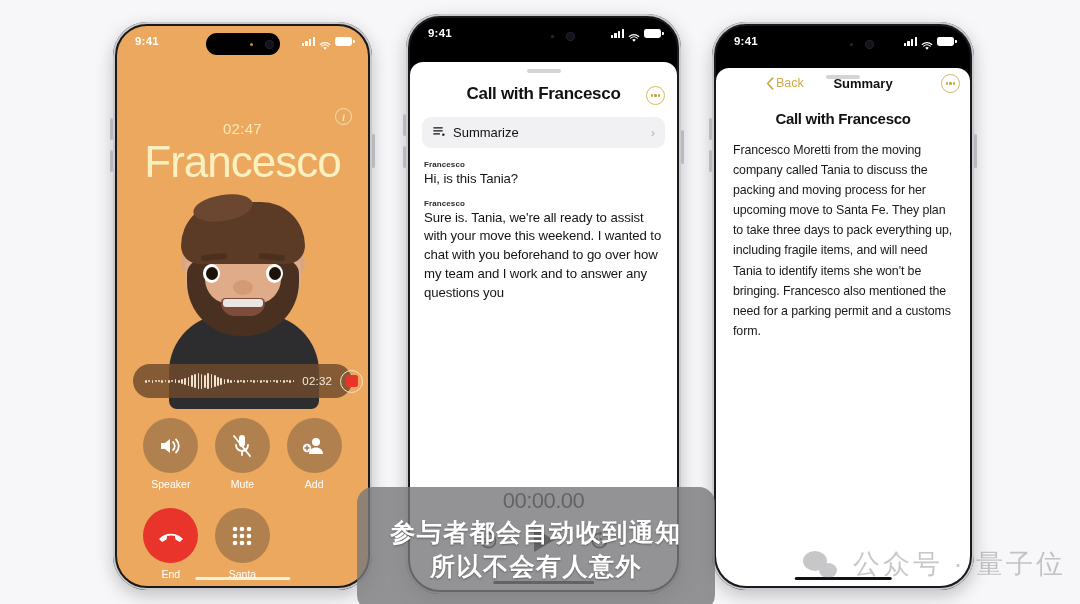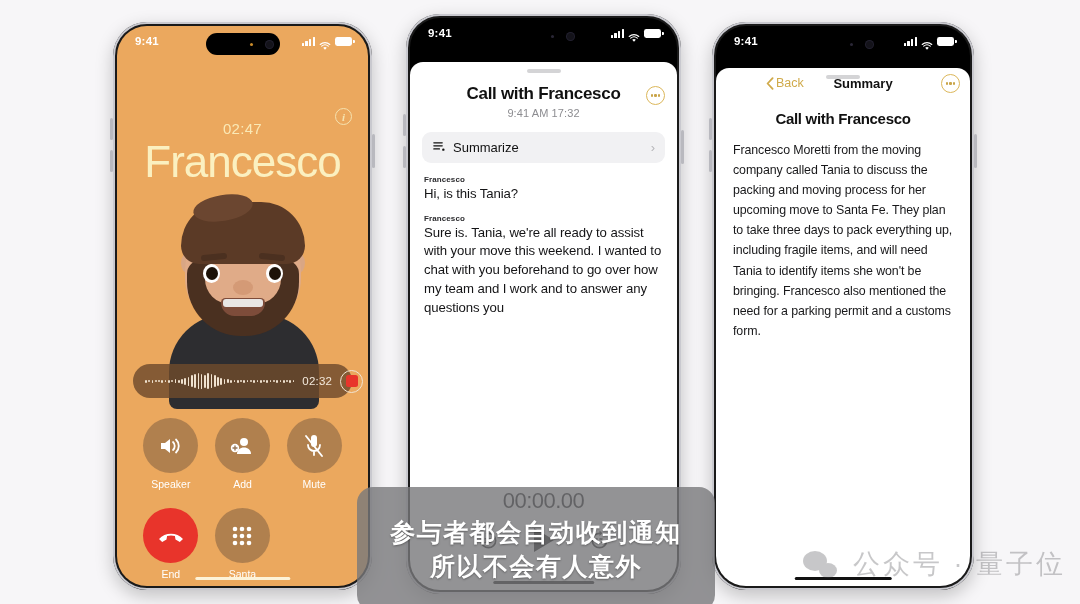--- a/index.html
+++ b/index.html
@@ -309,39 +309,39 @@
                 <path d="M3 8h4l5-4v14l-5-4H3z" fill="#fff"></path>
                 <path d="M15 7a5.5 5.5 0 0 1 0 8M18 4.5a9 9 0 0 1 0 13" stroke="#fff" stroke-width="1.8" fill="none" stroke-linecap="round"></path>
               </svg>
           </div>
           <div class="lbl">Speaker</div>
         </div>
 
 
         <div class="ctrl">
           <div class="knob">
+            <svg width="22" height="26" viewBox="0 0 22 26">
+                <rect x="8" y="2" width="6" height="12" rx="3" fill="#fff"></rect>
+                <path d="M5 12a6 6 0 0 0 12 0M11 18v4" stroke="#fff" stroke-width="1.8" fill="none" stroke-linecap="round"></path>
+                <path d="M3 3l16 20" stroke="#fff" stroke-width="1.9" stroke-linecap="round"></path>
+              </svg>
+          </div>
+          <div class="lbl">Mute</div>
+        </div>
+
+        <div class="ctrl">
+          <div class="knob">
             <svg width="26" height="22" viewBox="0 0 26 22">
                 <circle cx="15" cy="7" r="4" fill="#fff"></circle>
                 <path d="M8 19c0-4 3.2-6.5 7-6.5s7 2.5 7 6.5z" fill="#fff"></path>
                 <circle cx="6" cy="13" r="4.2" fill="#fff"></circle>
                 <path d="M6 11v4M4 13h4" stroke="rgba(141,104,70,.9)" stroke-width="1.4" stroke-linecap="round"></path>
               </svg>
           </div>
           <div class="lbl">Add</div>
-        </div>
-
-        <div class="ctrl">
-          <div class="knob">
-            <svg width="22" height="26" viewBox="0 0 22 26">
-                <rect x="8" y="2" width="6" height="12" rx="3" fill="#fff"></rect>
-                <path d="M5 12a6 6 0 0 0 12 0M11 18v4" stroke="#fff" stroke-width="1.8" fill="none" stroke-linecap="round"></path>
-                <path d="M3 3l16 20" stroke="#fff" stroke-width="1.9" stroke-linecap="round"></path>
-              </svg>
-          </div>
-          <div class="lbl">Mute</div>
         </div>
 
         <div class="ctrl end">
           <div class="knob">
             <svg width="28" height="16" viewBox="0 0 28 16">
                 <path d="M2 11c6-7 18-7 24 0l-3.2 3-4.3-2.6-.6-3.4a14 14 0 0 0-7.8 0l-.6 3.4L5.2 14z" fill="#fff"></path>
               </svg>
           </div>
           <div class="lbl">End</div>
         </div>
@@ -402,21 +402,20 @@
               <em style="position:absolute;right:-2.5px;top:3px;width:1.6px;height:3px;background:#fff;display:block;border-radius:0 1px 1px 0"></em>
             </span>
         </div>
       </div>
 
       <div class="sheet">
         <div class="grabber"></div>
 
         <div class="p2-head">
           <div class="p2-title">Call with Francesco</div>
-          <div class="p2-sub">9:41 AM  17:32</div>
           <div class="ellipsis-btn">
               <i></i>
               <i></i>
               <i></i>
             </div>
         </div>
 
         <div class="summarize-row">
           <span>
             <svg width="13" height="13" viewBox="0 0 14 14">

